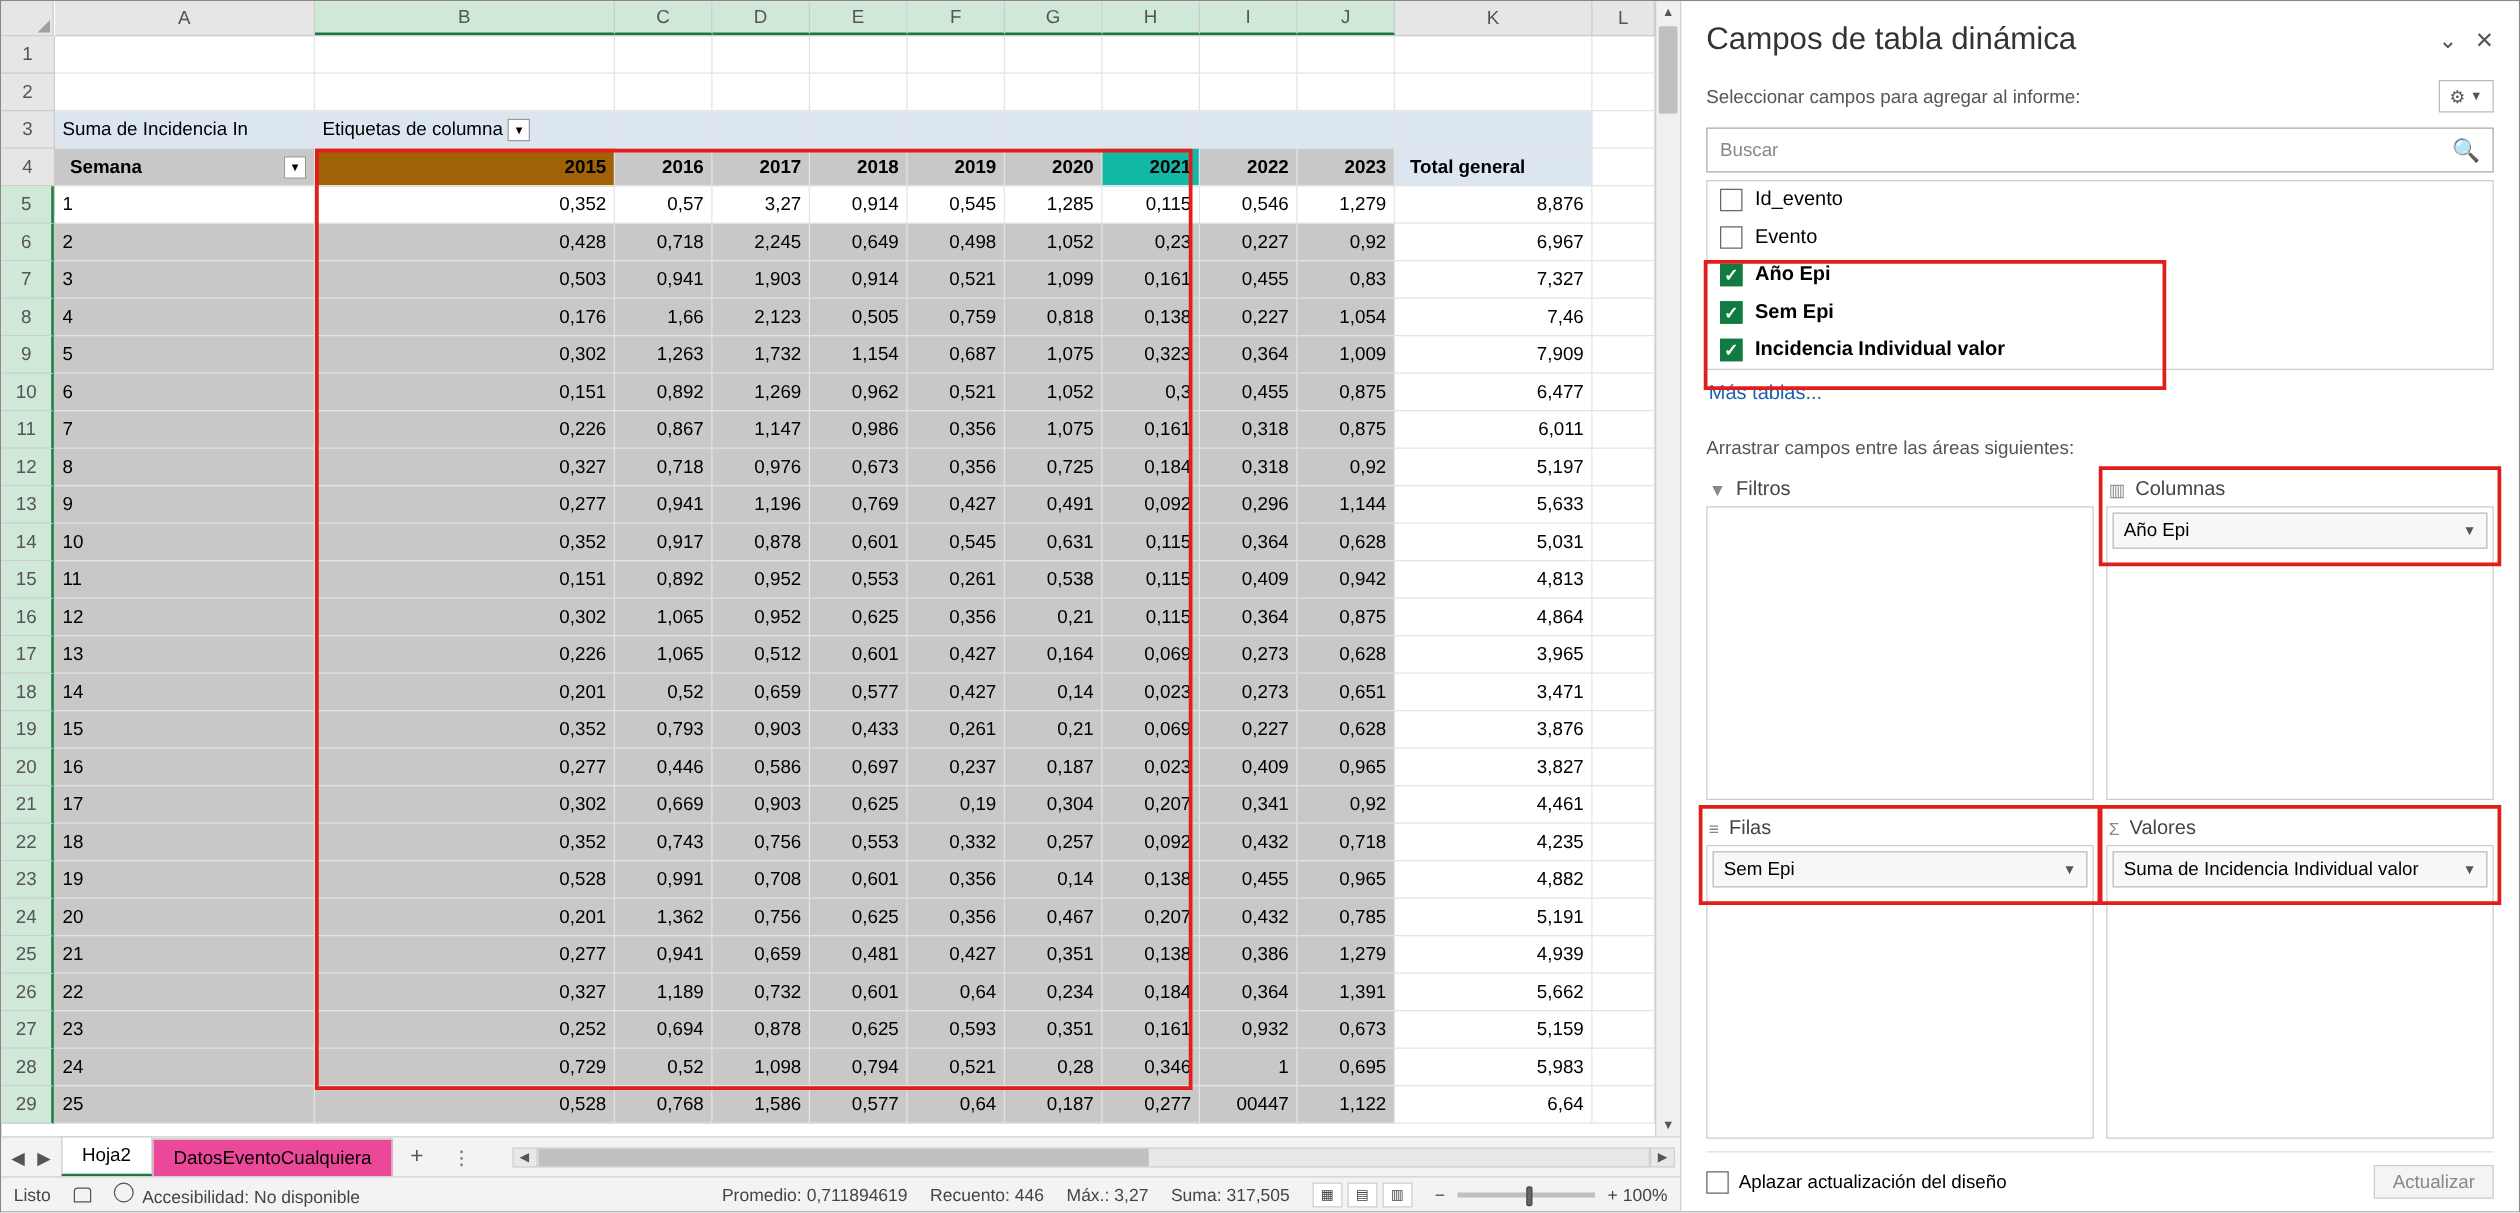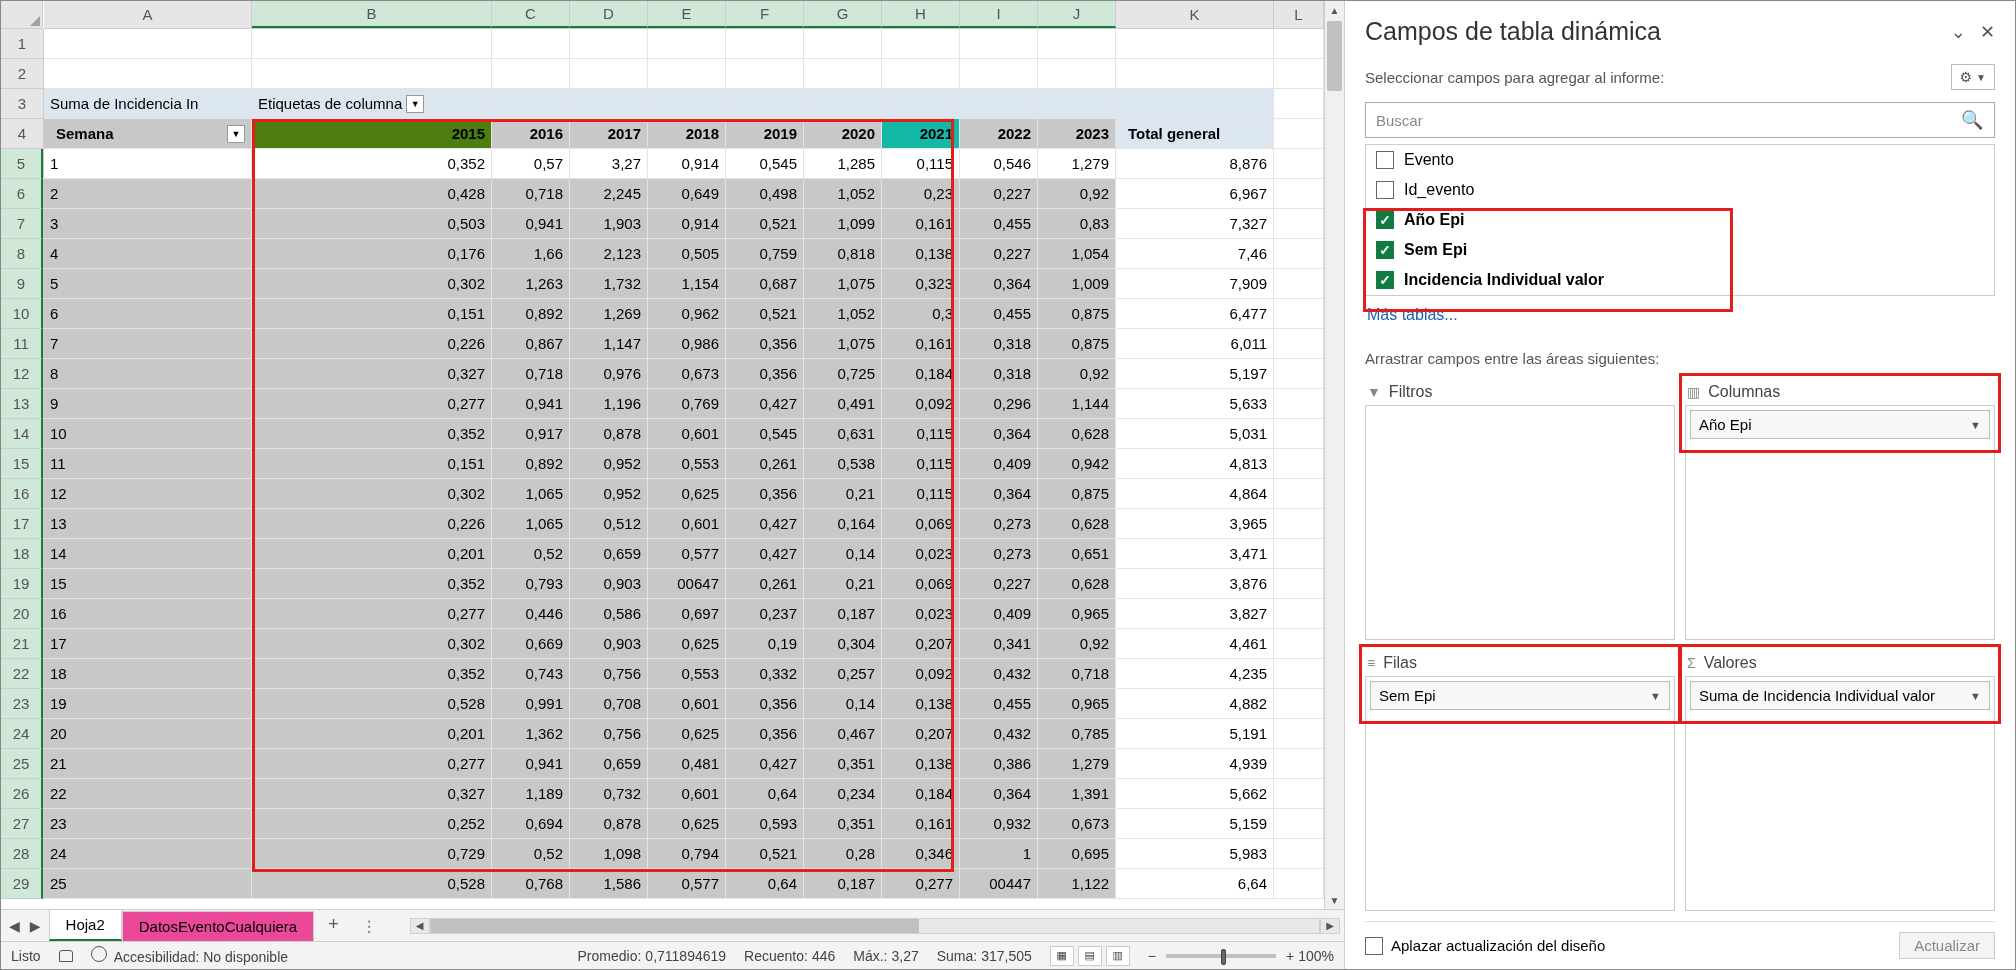--- a/index.html
+++ b/index.html
@@ -180,21 +180,21 @@
               <div class="cell pivot-header" style="width: 78px;"></div>
               <div class="cell pivot-header" style="width: 78px;"></div>
               <div class="cell pivot-header" style="width: 158px;"></div>
               <div class="cell " style="width: 50px;"></div>
             </div>
             <div class="row">
               <div class="cell pivot-header bold" style="width: 208px; justify-content: space-between; background: rgb(200, 200, 200);">
                 <span>Semana</span>
                 <span class="dropdown-btn" style="margin-left: auto;">▼</span>
               </div>
-              <div class="cell pivot-header bold right" style="width: 240px; background: #4d7c0f;">2015</div>
+              <div class="cell pivot-header bold right" style="width: 240px; background: #a16207;">2015</div>
               <div class="cell pivot-header bold right" style="width: 78px; background: rgb(200, 200, 200);">2016</div>
               <div class="cell pivot-header bold right" style="width: 78px; background: rgb(200, 200, 200);">2017</div>
               <div class="cell pivot-header bold right" style="width: 78px; background: rgb(200, 200, 200);">2018</div>
               <div class="cell pivot-header bold right" style="width: 78px; background: rgb(200, 200, 200);">2019</div>
               <div class="cell pivot-header bold right" style="width: 78px; background: rgb(200, 200, 200);">2020</div>
               <div class="cell pivot-header bold right" style="width: 78px; background: #14b8a6;">2021</div>
               <div class="cell pivot-header bold right" style="width: 78px; background: rgb(200, 200, 200);">2022</div>
               <div class="cell pivot-header bold right" style="width: 78px; background: rgb(200, 200, 200);">2023</div>
               <div class="cell pivot-header bold" style="width: 158px;">Total general</div>
               <div class="cell " style="width: 50px;"></div>
@@ -393,21 +393,21 @@
               <div class="cell right selected-range" style="width: 78px;">0,273</div>
               <div class="cell right selected-range" style="width: 78px;">0,651</div>
               <div class="cell right" style="width: 158px;">3,471</div>
               <div class="cell " style="width: 50px;"></div>
             </div>
             <div class="row">
               <div class="cell selected-range" style="width: 208px;">15</div>
               <div class="cell right selected-range" style="width: 240px;">0,352</div>
               <div class="cell right selected-range" style="width: 78px;">0,793</div>
               <div class="cell right selected-range" style="width: 78px;">0,903</div>
-              <div class="cell right selected-range" style="width: 78px;">00647</div>
+              <div class="cell right selected-range" style="width: 78px;">0,433</div>
               <div class="cell right selected-range" style="width: 78px;">0,261</div>
               <div class="cell right selected-range" style="width: 78px;">0,21</div>
               <div class="cell right selected-range" style="width: 78px;">0,069</div>
               <div class="cell right selected-range" style="width: 78px;">0,227</div>
               <div class="cell right selected-range" style="width: 78px;">0,628</div>
               <div class="cell right" style="width: 158px;">3,876</div>
               <div class="cell " style="width: 50px;"></div>
             </div>
             <div class="row">
               <div class="cell selected-range" style="width: 208px;">16</div>
@@ -634,25 +634,25 @@
     </div>
     <div class="search-box">
       <span>Buscar</span>
       <span class="mag">🔍</span>
     </div>
 
     <div style="position:relative;">
       <div class="field-list" id="field-list">
           <div class="field-item">
             <span class="chk"></span>
-            <span>Evento</span>
+            <span>Id_evento</span>
           </div>
           <div class="field-item">
             <span class="chk"></span>
-            <span>Id_evento</span>
+            <span>Evento</span>
           </div>
           <div class="field-item checked">
             <span class="chk on">✓</span>
             <span>Año Epi</span>
           </div>
           <div class="field-item checked">
             <span class="chk on">✓</span>
             <span>Sem Epi</span>
           </div>
           <div class="field-item checked">

